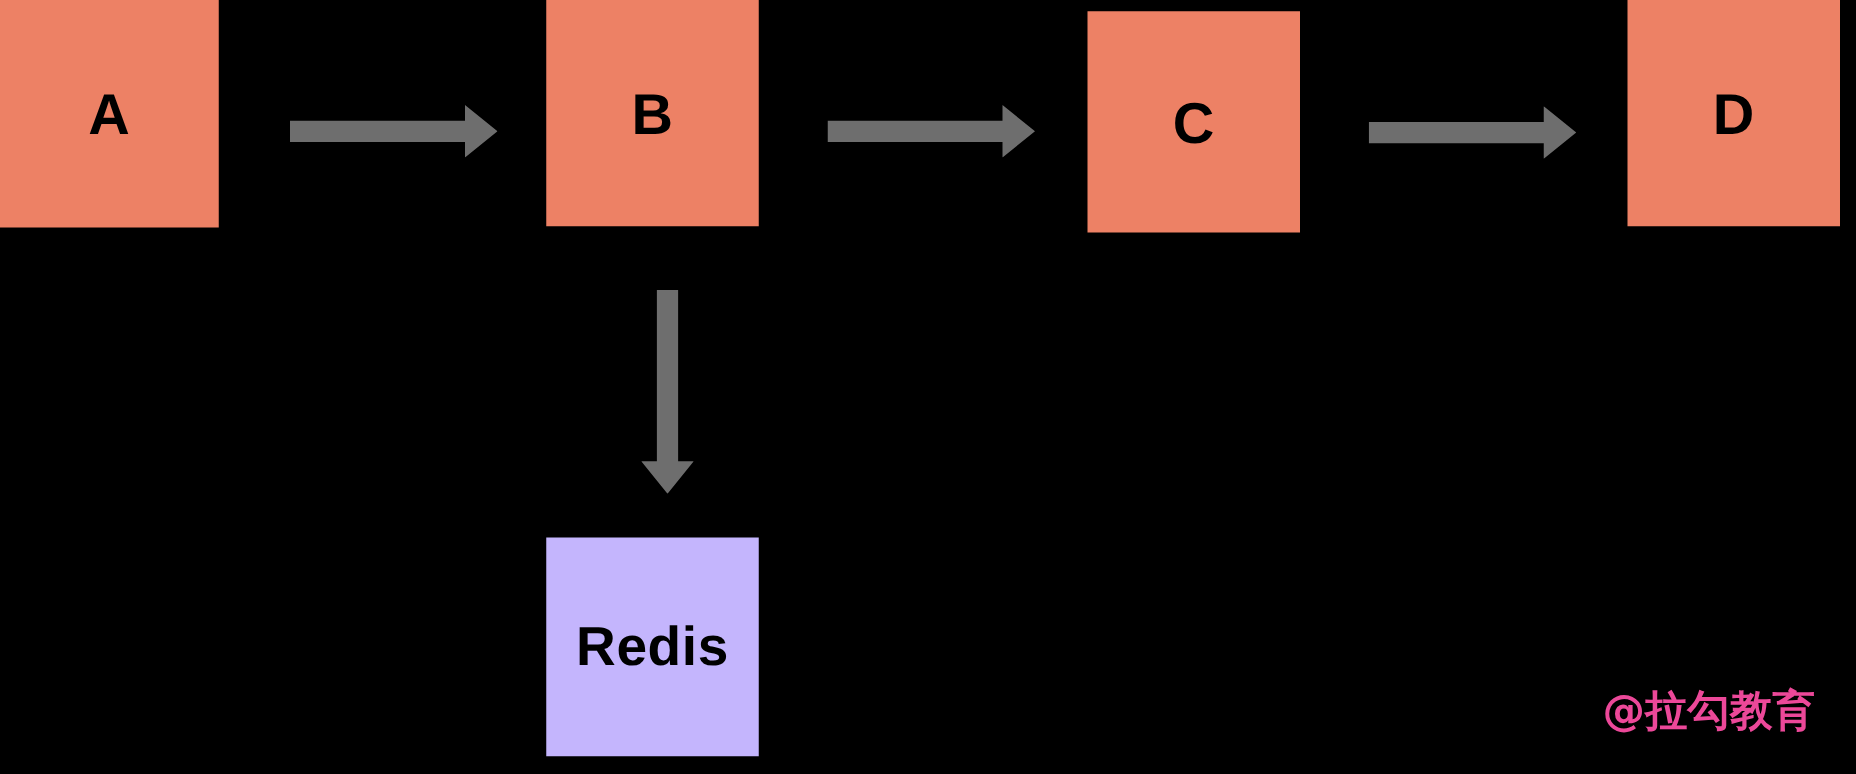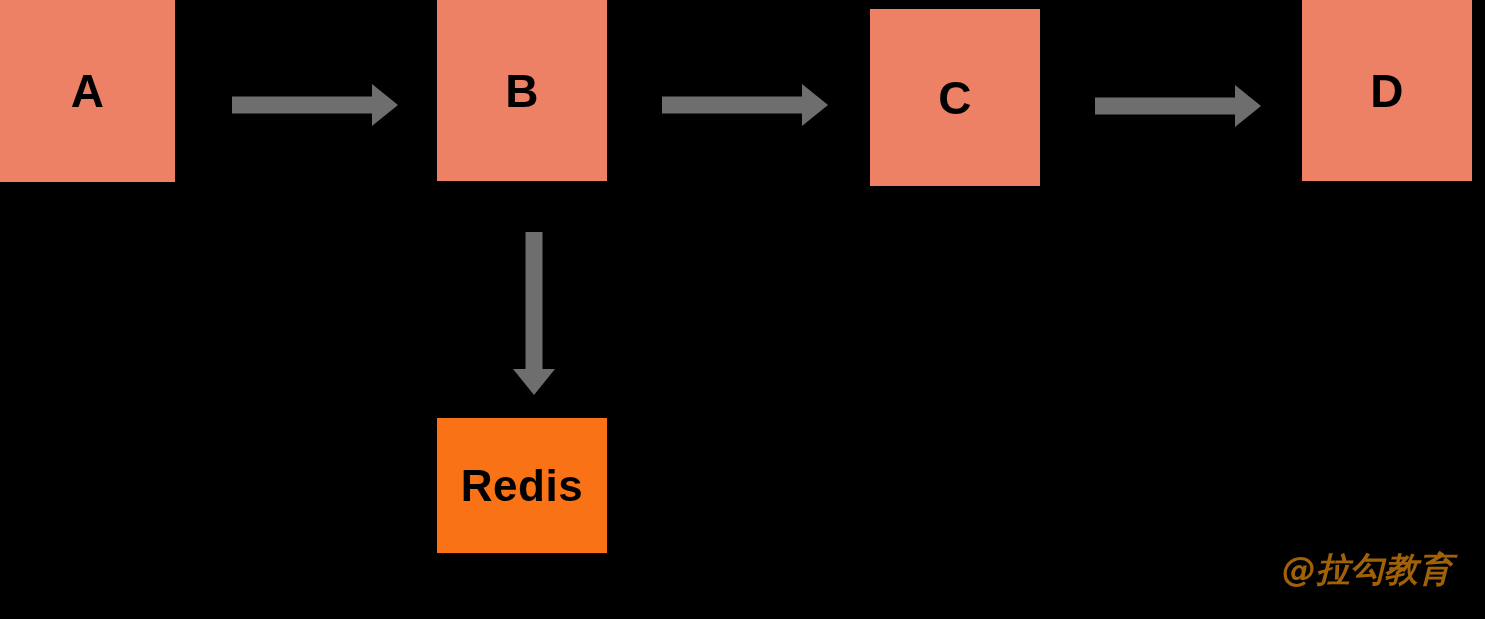--- a/index.html
+++ b/index.html
@@ -77,17 +77,17 @@
     </div>
     <div class="node node-service" style="left: 437px; top: 0px; width: 170px; height: 181px; background: rgb(237, 129, 101);">
       <span class="node-label" style="color: rgb(0, 0, 0);">B</span>
     </div>
     <div class="node node-service" style="left: 870px; top: 9px; width: 170px; height: 177px; background: rgb(237, 129, 101);">
       <span class="node-label" style="color: rgb(0, 0, 0);">C</span>
     </div>
     <div class="node node-service" style="left: 1302px; top: 0px; width: 170px; height: 181px; background: rgb(237, 129, 101);">
       <span class="node-label" style="color: rgb(0, 0, 0);">D</span>
     </div>
-    <div class="node node-store" style="left: 437px; top: 418px; width: 170px; height: 135px; background: #f97316;">
+    <div class="node node-store" style="left: 437px; top: 430px; width: 170px; height: 175px; background: #c4b5fd;">
       <span class="node-label" style="color: rgb(0, 0, 0);">Redis</span>
     </div>
-    <div class="watermark" style="left: 1282px; top: 552px; color: #a16207; font-style: italic;">@拉勾教育</div>
+    <div class="watermark" style="left: 1282px; top: 552px; color: #ec4899;">@拉勾教育</div>
   </div>
 
 </body></html>

